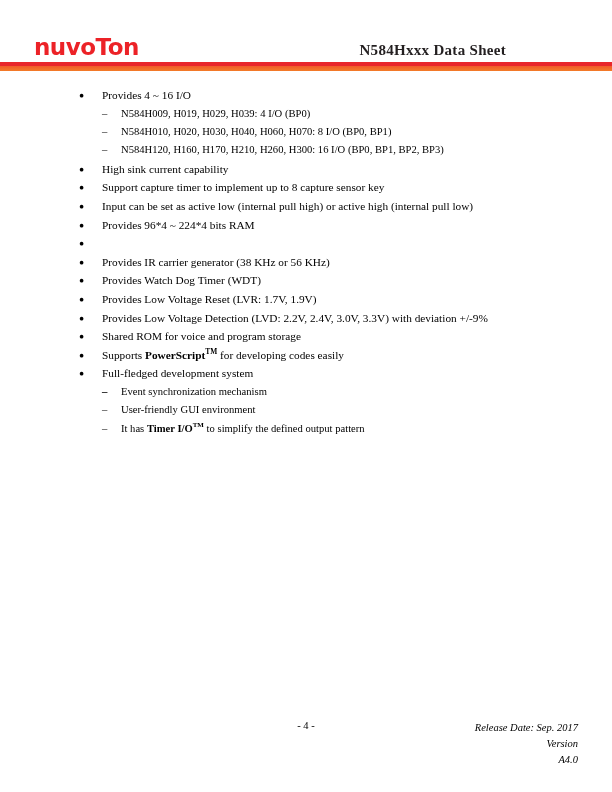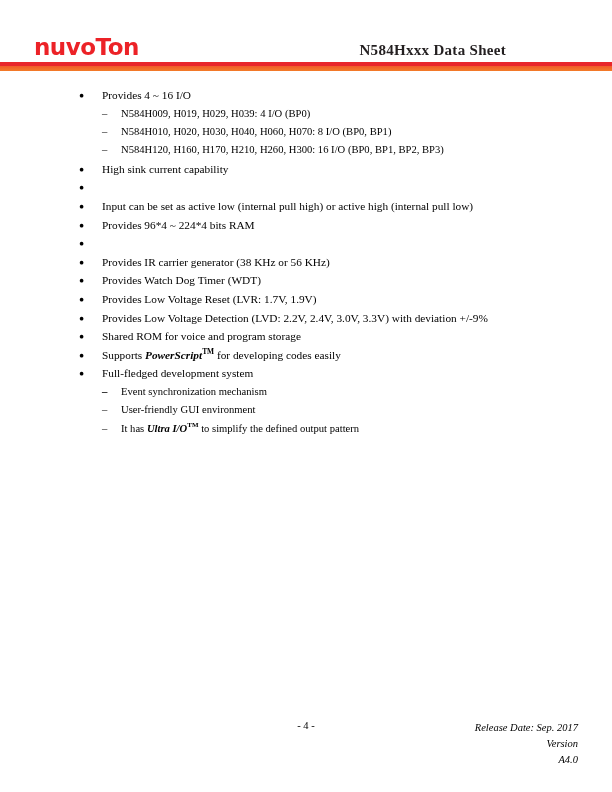--- a/index.html
+++ b/index.html
@@ -114,21 +114,20 @@
   }
 
   sup {
     font-size: 0.66em;
     vertical-align: super;
     line-height: 0;
     font-weight: bold;
   }
   .bi {
     font-weight: bold;
-    font-style: italic;
   }
 
   
   .footer {
     position: absolute;
     left: 0;
     bottom: 42px;
     width: 612px;
     height: 54px;
   }
@@ -186,20 +185,21 @@
       </ul>
     </li>
 
     <li>
       <span class="bullet">●</span>
       <span class="text">High sink current capability</span>
     </li>
 
     <li>
       <span class="bullet">●</span>
+      <span class="text">Support capture timer to implement up to 8 capture sensor key</span>
     </li>
 
     <li>
       <span class="bullet">●</span>
       <span class="text">Input can be set as active low (internal pull high) or active high (internal pull low)</span>
     </li>
 
     <li>
       <span class="bullet">●</span>
       <span class="text">Provides 96*4 ~ 224*4 bits RAM</span>
@@ -249,21 +249,21 @@
         <li>
           <span class="dash">–</span>
           <span>Event synchronization mechanism</span>
         </li>
         <li>
           <span class="dash">–</span>
           <span>User-friendly GUI environment</span>
         </li>
         <li>
           <span class="dash">–</span>
-          <span><span>It has </span><span class="bi">Ultra I/O</span><sup>TM</sup><span> to simplify the defined output pattern</span></span>
+          <span><span>It has </span><span class="bi">Timer I/O</span><sup>TM</sup><span> to simplify the defined output pattern</span></span>
         </li>
       </ul>
     </li>
 
   </ul>
 </div>
 
 <div class="footer">
   <div class="page-num">- 4 -</div>
   <div class="footer-right">

